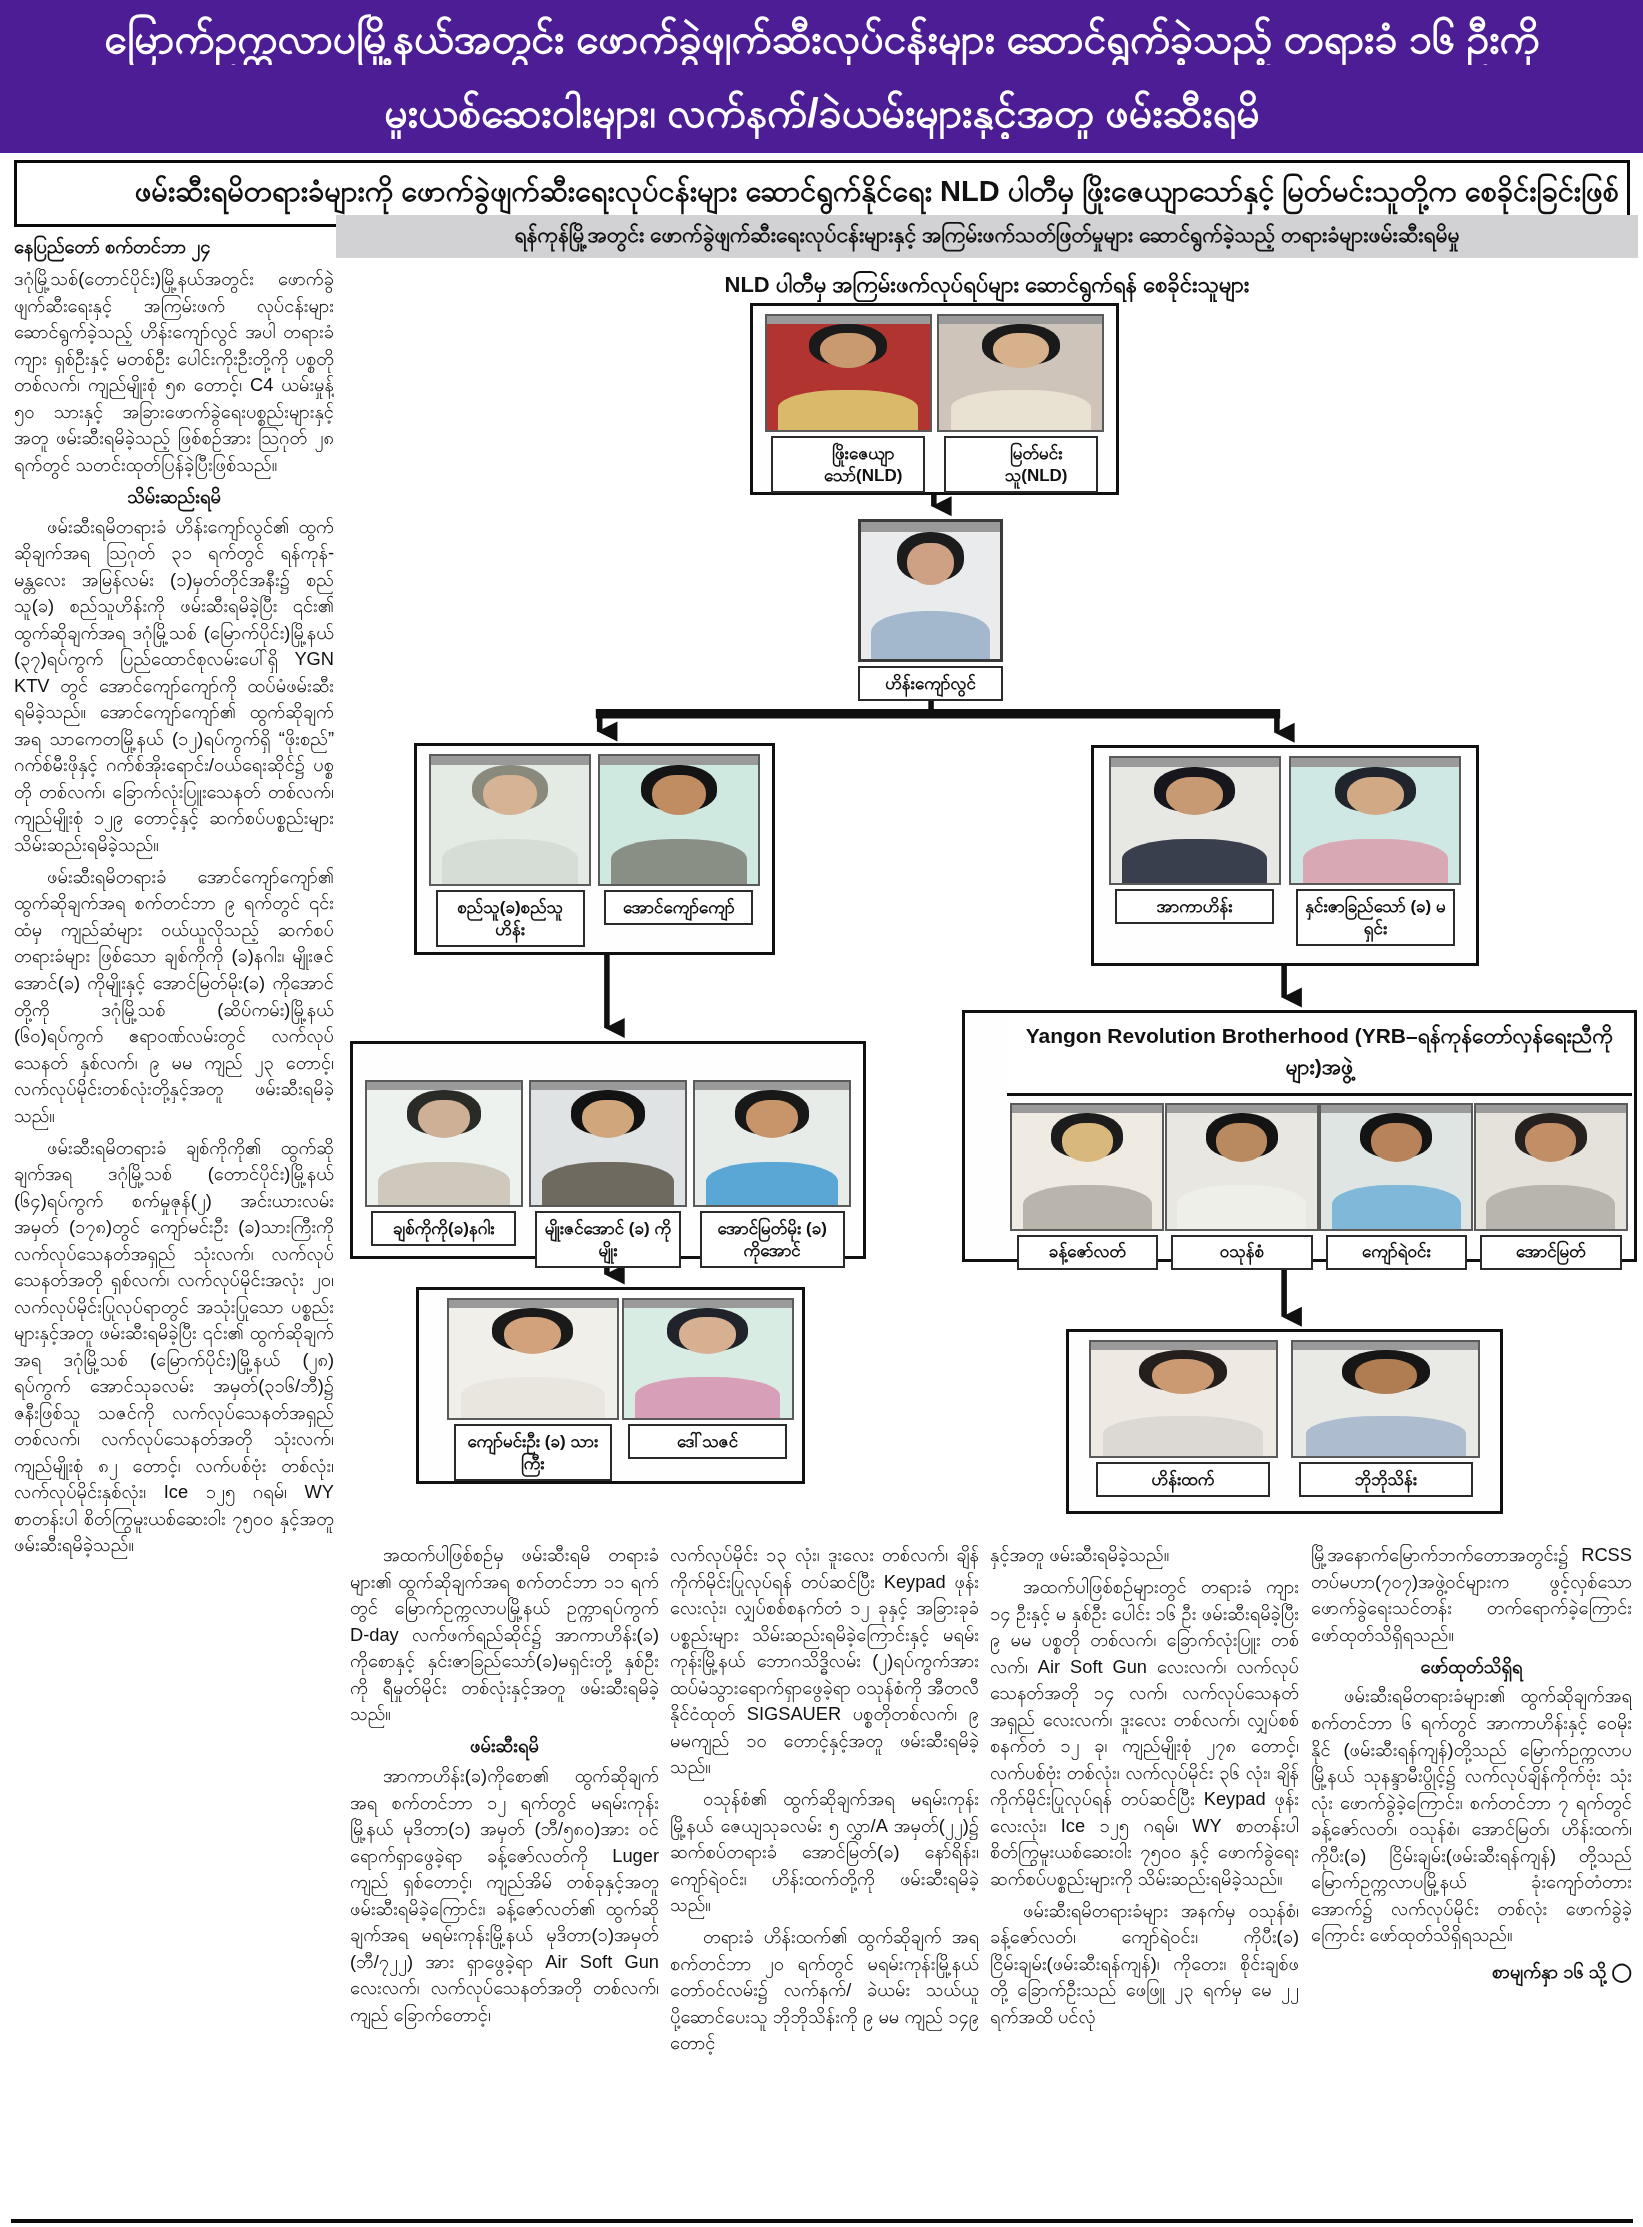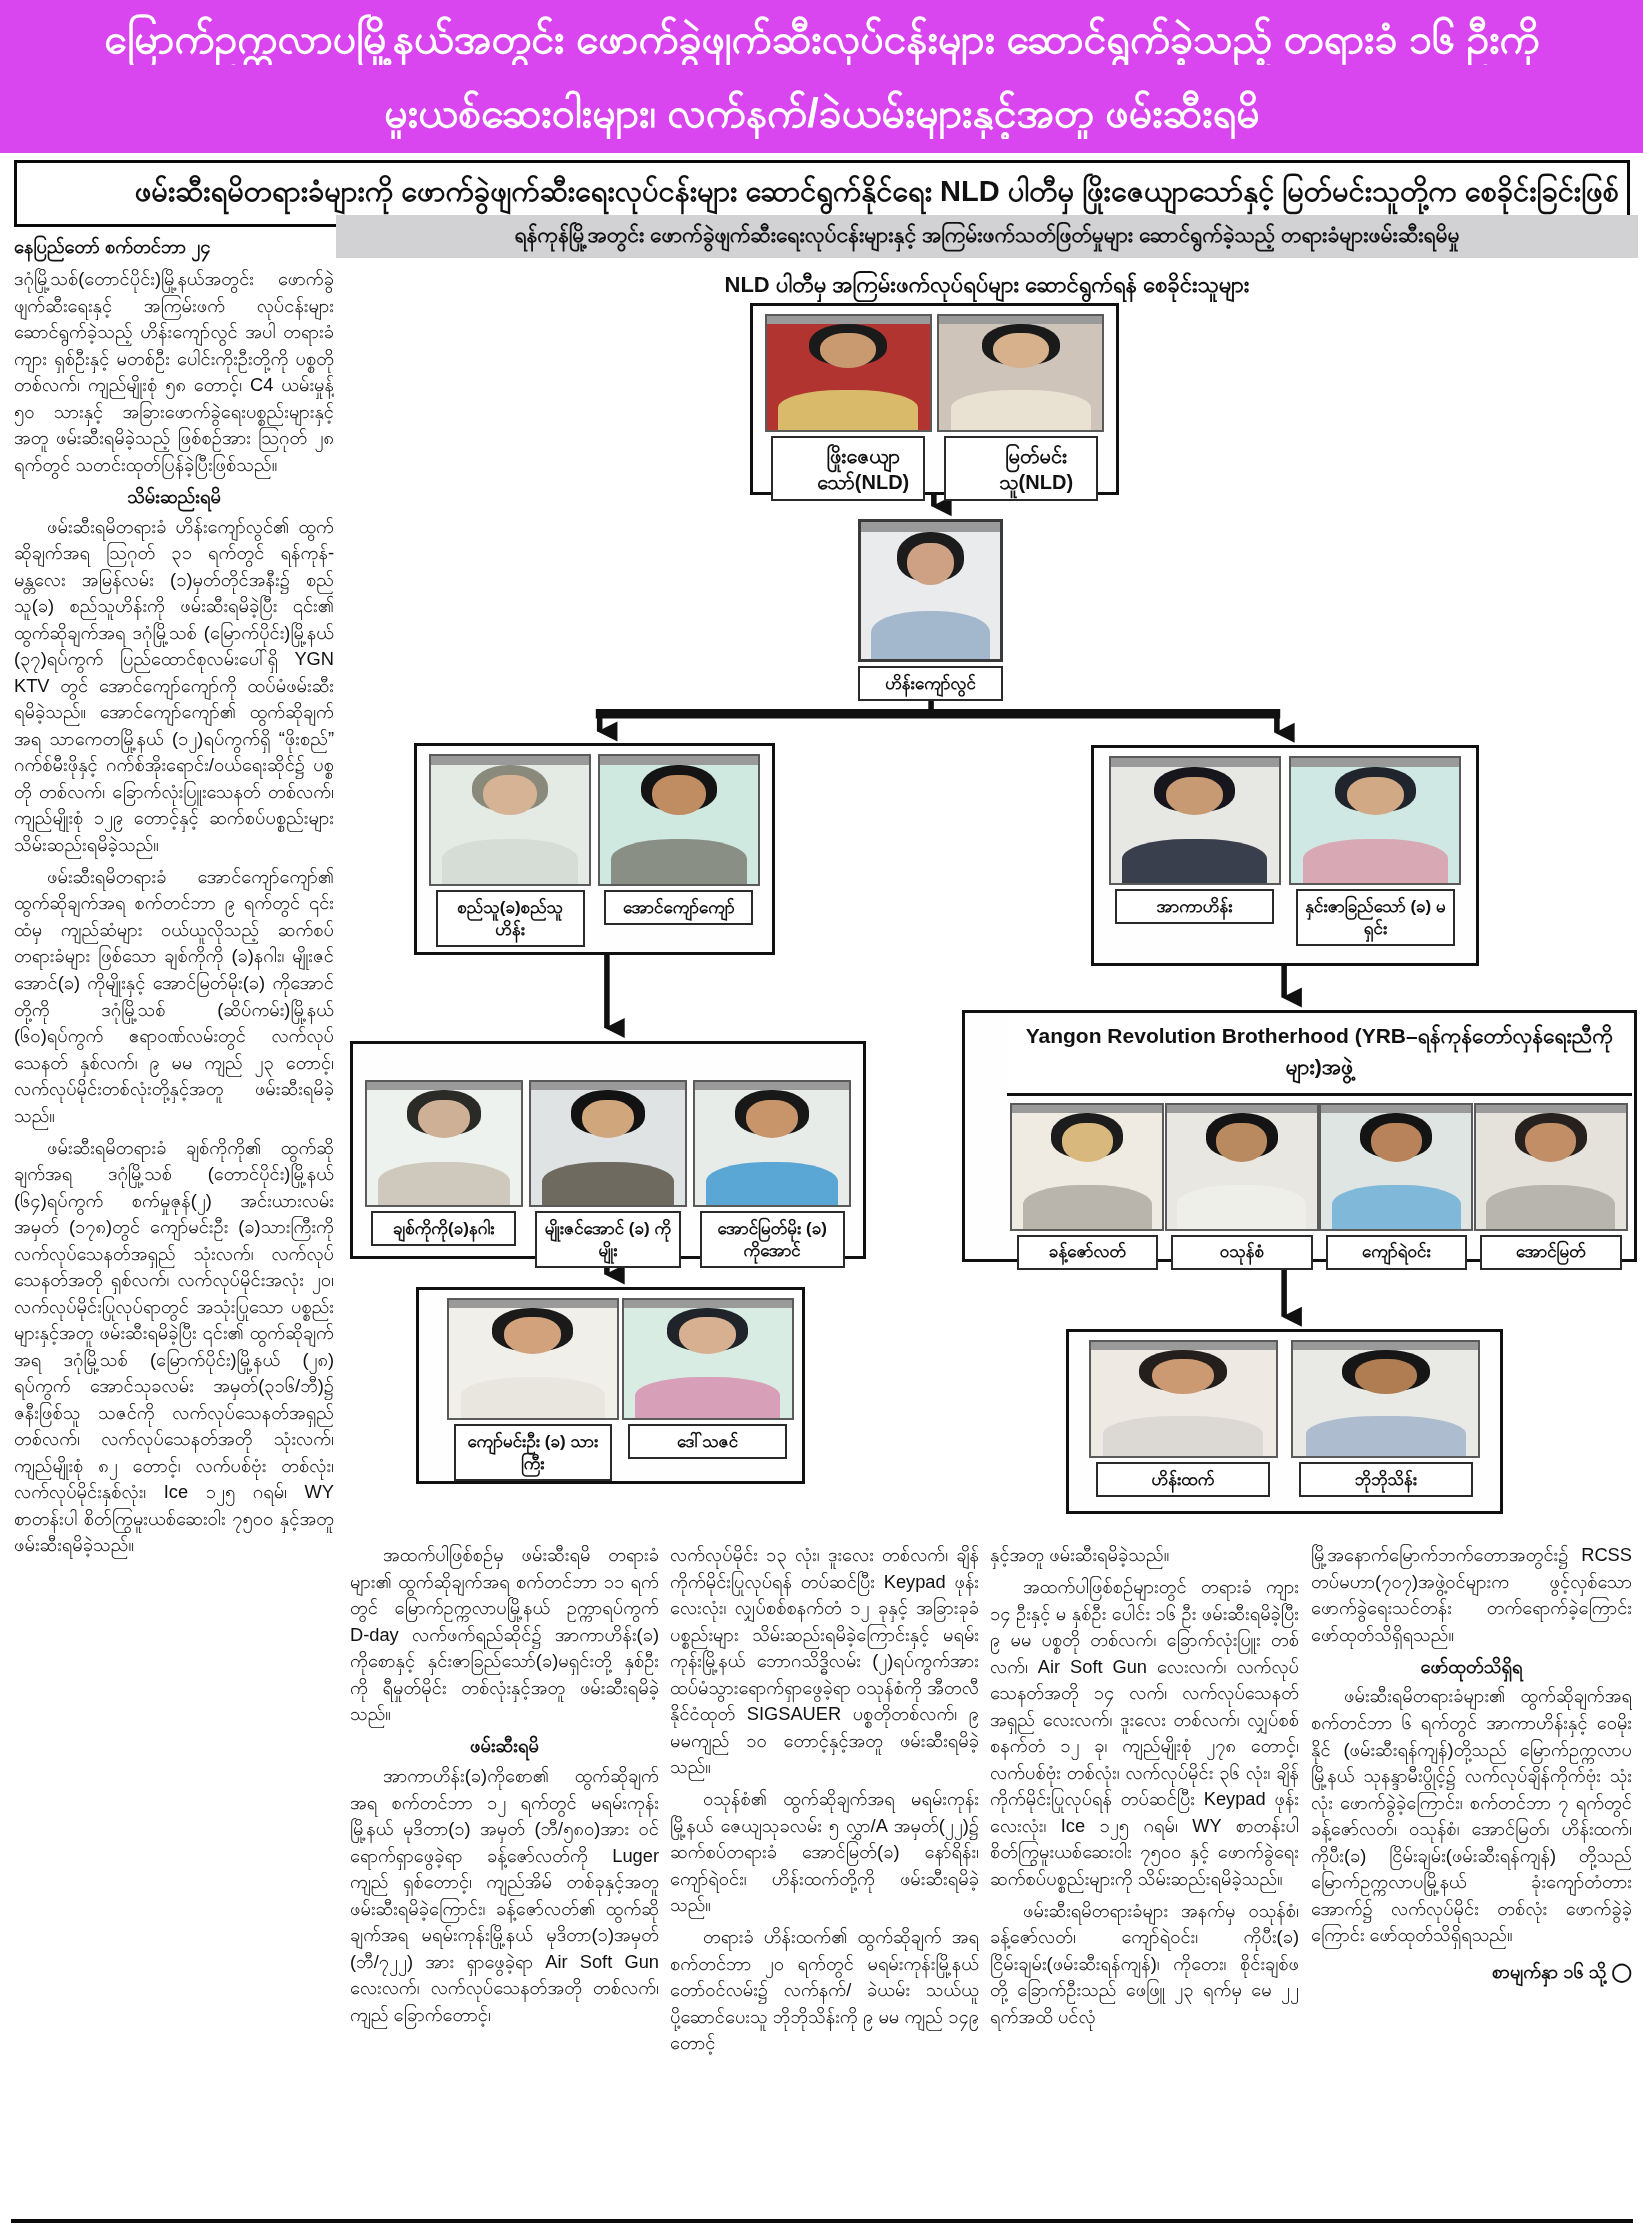--- a/index.html
+++ b/index.html
@@ -1,19 +1,19 @@
 <!DOCTYPE html>
 <html style="font-size:9px"><head>
 <meta charset="utf-8">
 <style>
   html,body{margin:0;padding:0;background:#777;}
   #page{position:relative;width:1644px;height:2227px;background:#ffffff;
         font-family:"Liberation Sans",sans-serif;color:#111;overflow:hidden;}
   
-  #banner-black{position:absolute;left:0;top:0;width:1644px;height:153px;background:#d946ef;
+  #banner-black{position:absolute;left:0;top:0;width:1644px;height:153px;background:#4c1d95;
     display:flex;flex-direction:column;justify-content:center;align-items:center;gap:23px;}
   #banner-black .h1line{color:#fff;font-weight:bold;font-size:41px;line-height:1.25;text-align:center;
     width:96%;white-space:nowrap;overflow:hidden;}
   #headline2{position:absolute;left:14px;top:160px;width:1610px;height:61px;border:3.3px solid #0a0a0a;
     background:#fff;display:flex;align-items:center;justify-content:center;}
   #headline2 .h2text{font-weight:bold;font-size:29px;text-align:right;white-space:nowrap;overflow:hidden;width:99%;}
   
   .colbox{position:absolute;overflow:hidden;text-align:justify;font-size:18.3px;line-height:1.45;}
   .colbox p{margin:0 0 5.6px 0;text-indent:33px;}
   .colbox p.noindent{text-indent:0;}
@@ -40,21 +40,21 @@
     border-radius:48% 48% 42% 42%;}
   .mug .face{position:absolute;top:15%;left:33%;width:34%;height:31%;background:var(--skin,#caa287);
     border-radius:46% 46% 52% 52%;}
   .mug .torso{position:absolute;bottom:0;left:7%;width:86%;height:35%;background:var(--shirt,#888);
     border-radius:45% 45% 0 0;}
   .mug{background:var(--bg,#e8e8e8);}
   .plabel{margin-top:4.4px;background:#fff;border:2.2px solid #2a2a2a;font-weight:bold;font-size:17px;
     line-height:1.3;text-align:center;padding:4.4px 5.6px;width:92%;box-sizing:border-box;}
   
   #pair-box{left:750px;top:303px;width:369px;height:192px;}
-  #pair-box .card{width:167px;}      #pair-box .mug{height:118px;}  #pair-box .plabel{font-size:20px;padding-left:36px;}
+  #pair-box .card{width:167px;}      #pair-box .mug{height:118px;}  #pair-box .plabel{font-size:17px;padding-left:36px;}
   #center-stack{position:absolute;left:858px;top:519px;width:145px;display:flex;flex-direction:column;align-items:center;border-radius:32px;}
   #center-stack .mug{height:143px;border:3.3px solid #3a3a3a;}
   #center-stack .plabel{width:100%;}
   #l2-left{left:414px;top:743px;width:361px;height:212px;}
   #l2-left .card{width:162px;}       #l2-left .mug{height:132px;}
   #l2-right{left:1091px;top:745px;width:388px;height:221px;}
   #l2-right .card{width:172px;}      #l2-right .mug{height:129px;}
   #l3{left:350px;top:1041px;width:516px;height:218px;}
   #l3 .card{width:158px;margin-top:28px;}            #l3 .mug{height:127px;}
   #yrb{left:962px;top:1010px;width:675px;height:252px;flex-wrap:wrap;padding-top:0;padding-left:45px;}

